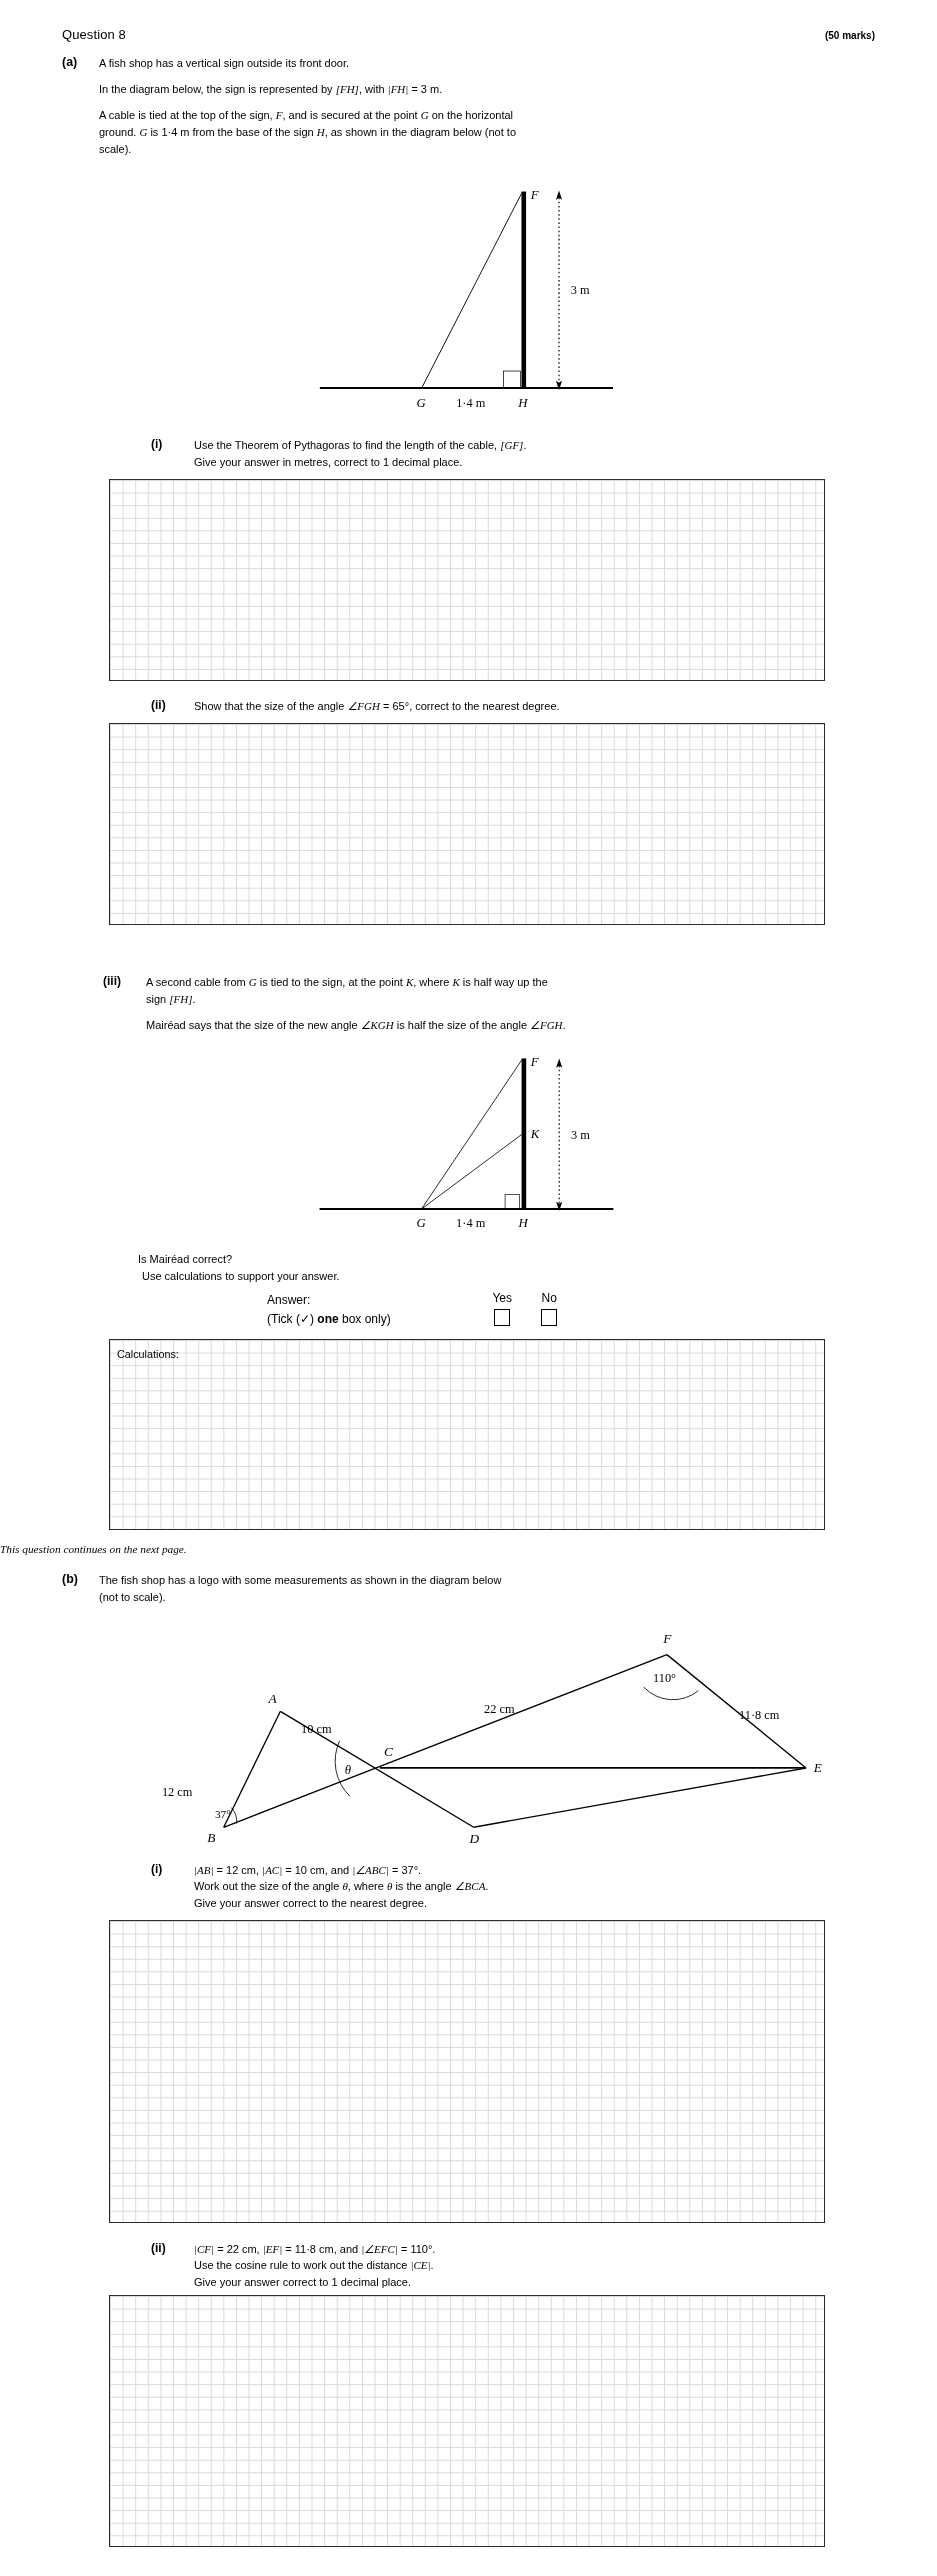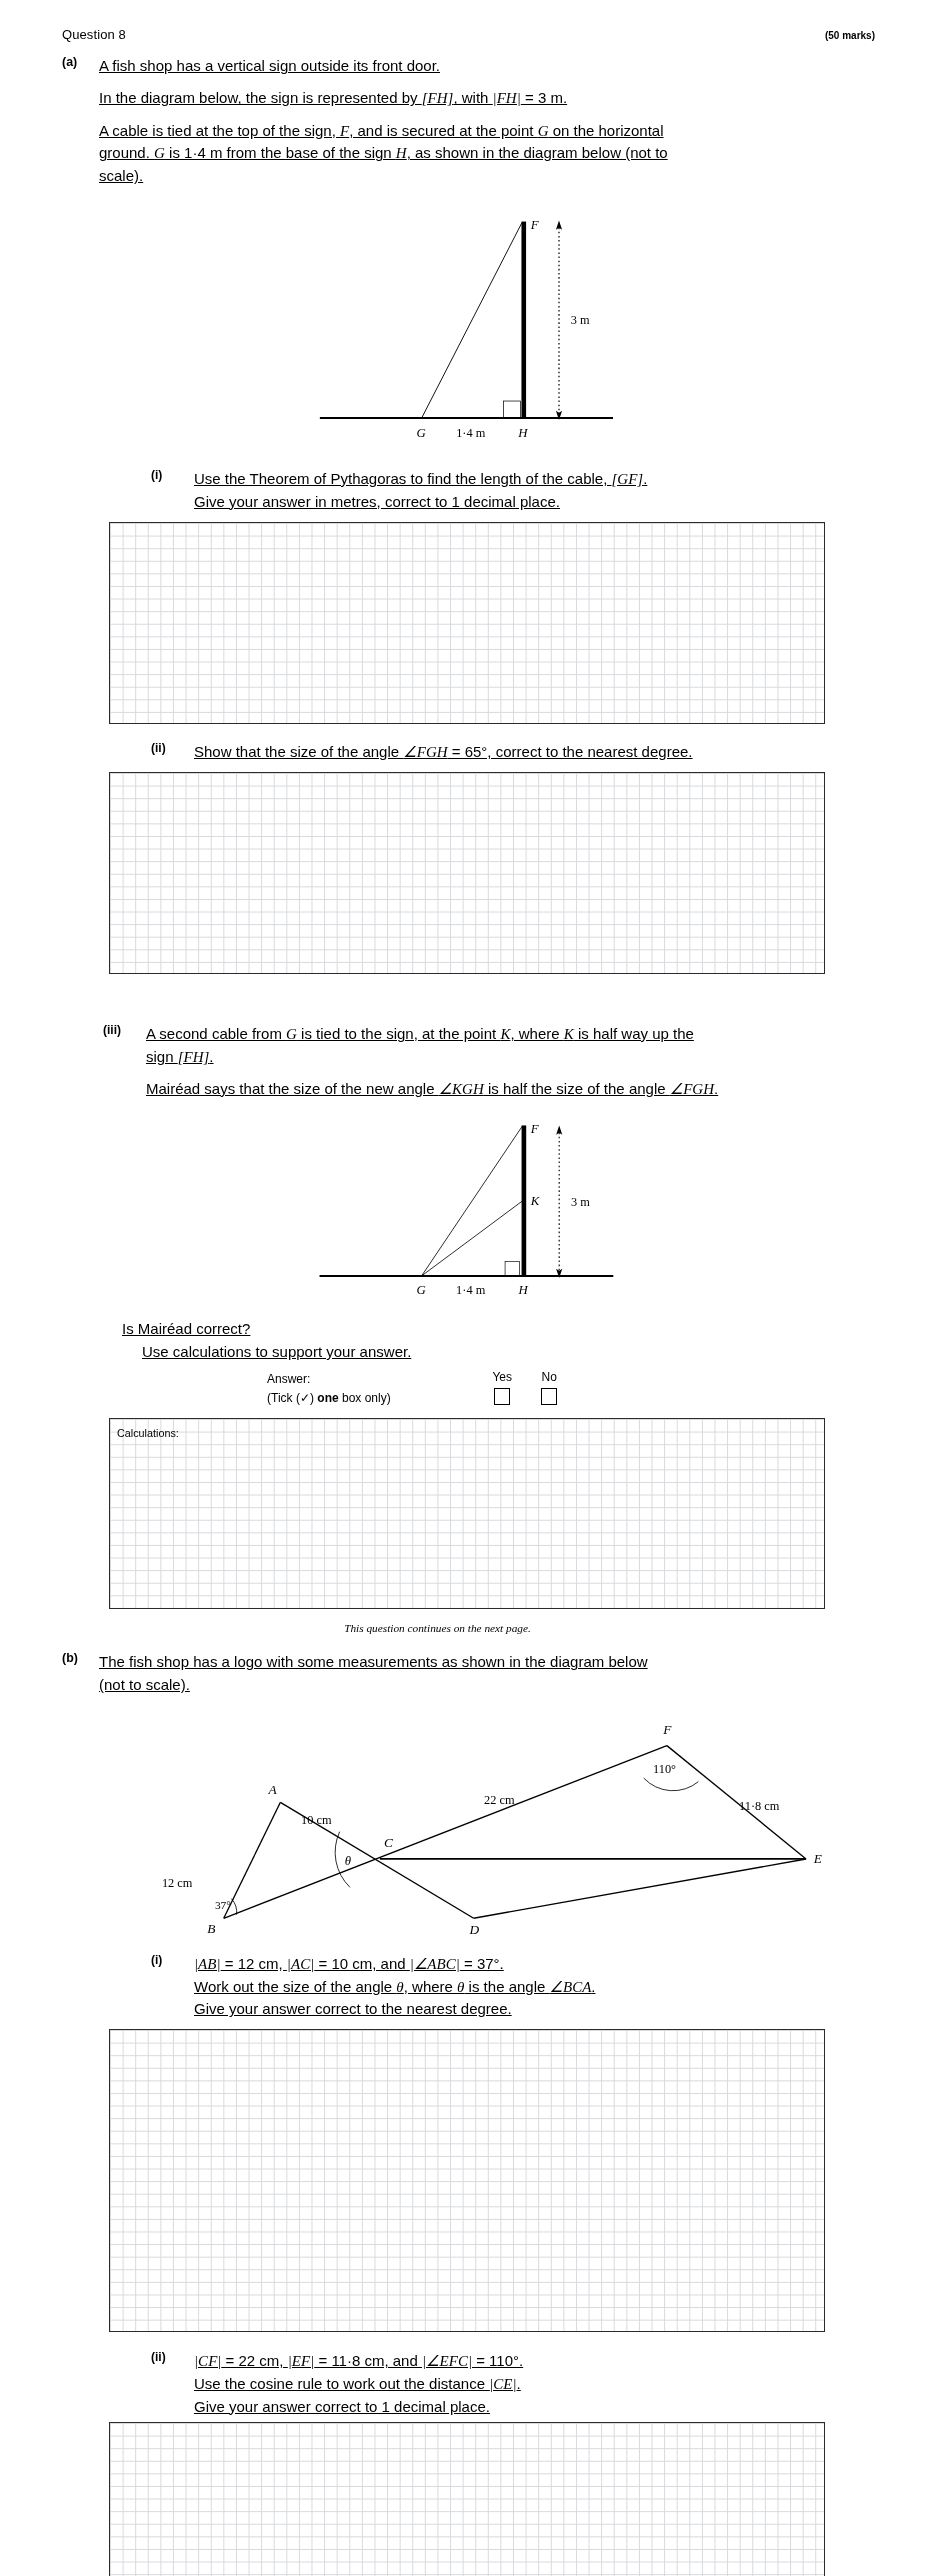--- a/index.html
+++ b/index.html
@@ -14,21 +14,21 @@
   
   .hdr-row { display:flex; justify-content:space-between; align-items:baseline;
              padding:27px 62px 0 62px; }
   .q-title { font-size:13px; font-weight:normal; letter-spacing:0.1px; }
   .q-marks { font-size:10px; font-weight:bold; }
 
   .blk { padding-left:62px; padding-right:62px; }
   .row { display:flex; align-items:flex-start; }
   .lbl-a { width:37px; flex:0 0 37px; font-size:12.4px; font-weight:bold; }
   .lbl-roman { width:43px; flex:0 0 43px; font-size:12px; font-weight:bold; text-align:left; }
-  .body-txt { font-size:15px; line-height:1.52;text-decoration:underline; }
+  .body-txt { font-size:11px; line-height:1.52; }
   .indent-a { margin-left:37px; }
   .ital { font-style:italic; font-family:"Liberation Serif", serif; }
   .sp-top-12 { margin-top:6.2px; }
   .sp-top-18 { margin-top:9.3px; }
   .sp-top-26 { margin-top:13.4px; }
   .sp-top-34 { margin-top:17.5px; }
 
   
   .grid {
     box-sizing:border-box;
@@ -47,21 +47,21 @@
   }
 
   
   .answer-line { display:flex; align-items:flex-start; margin-left:205px; }
   .answer-col { font-size:12px; line-height:1.55; }
   .yn-wrap { display:flex; margin-left:88px; }
   .yn-col { width:47px; text-align:center; }
   .yn-head { font-size:12px; margin-bottom:4px; }
   .tickbox { width:13.4px; height:15.5px; border:0.8px solid #000; margin:0 auto; background:#fff; }
 
-  .continues { text-align:center; font-size:11.3px; font-style:italic;
+  .continues { text-align:left; font-size:11.3px; font-style:italic;
                font-family:"Liberation Serif", serif; padding-right:62px; }
 
   .fig { display:block; margin:0 auto; }
 </style>
 </head>
 <body>
 
 <div class="page">
 
   <div class="hdr-row">
@@ -176,21 +176,21 @@
       <text x="500" y="42" font-family="Liberation Serif, serif" font-style="italic" font-size="25">F</text>
       <text x="500" y="183" font-family="Liberation Serif, serif" font-style="italic" font-size="25">K</text>
       <text x="278" y="356" font-family="Liberation Serif, serif" font-style="italic" font-size="25">G</text>
       <text x="476" y="356" font-family="Liberation Serif, serif" font-style="italic" font-size="25">H</text>
       <text x="355" y="356" font-family="Liberation Serif, serif" font-size="24">1·4 m</text>
       <text x="578" y="184" font-family="Liberation Serif, serif" font-size="24">3 m</text>
     </svg>
   </div>
 
   <div class="blk sp-top-12">
-    <div class="body-txt" style="margin-left:60px;">Is Mairéad correct?</div>
+    <div class="body-txt" style="margin-left:76px;">Is Mairéad correct?</div>
     <div class="body-txt" style="margin-left:80px;">Use calculations to support your answer.</div>
 
     <div class="answer-line sp-top-12">
       <div class="answer-col">
         <div>Answer:</div>
         <div><span>(Tick (</span><span>✓</span><span>) </span><b>one</b><span> box only)</span></div>
       </div>
       <div class="yn-wrap">
         <div class="yn-col">
           <div class="yn-head">Yes</div>

